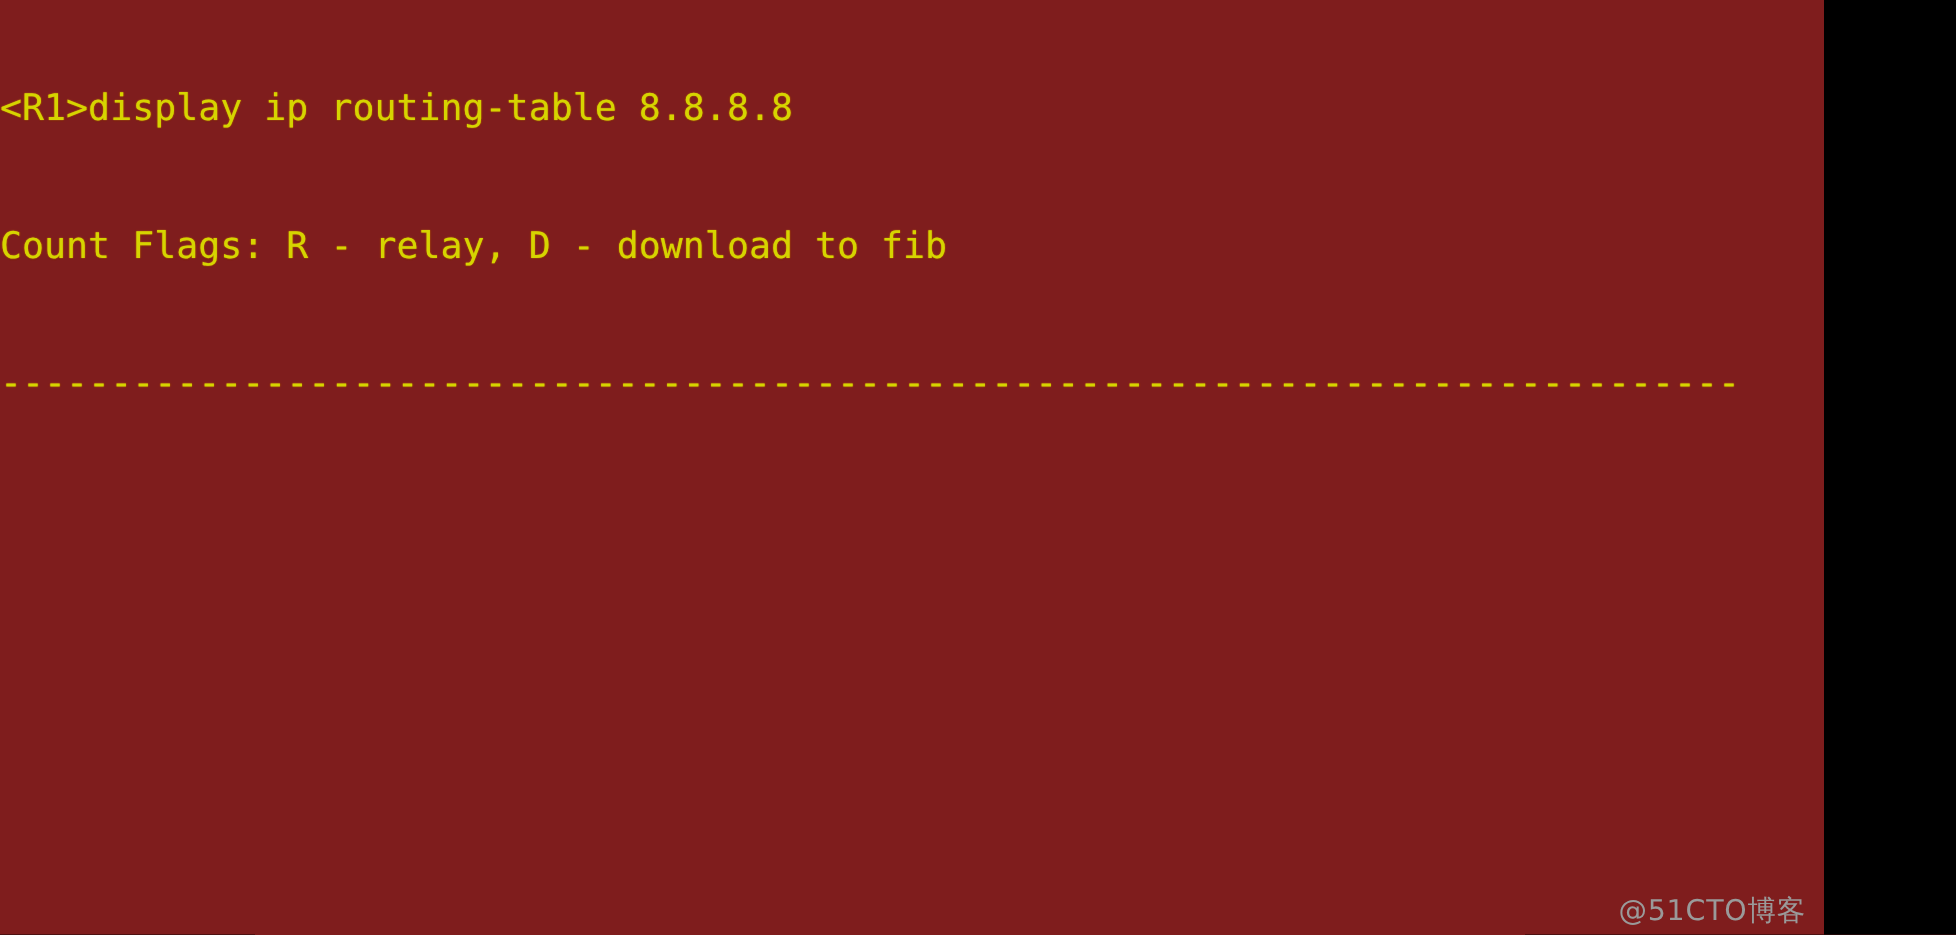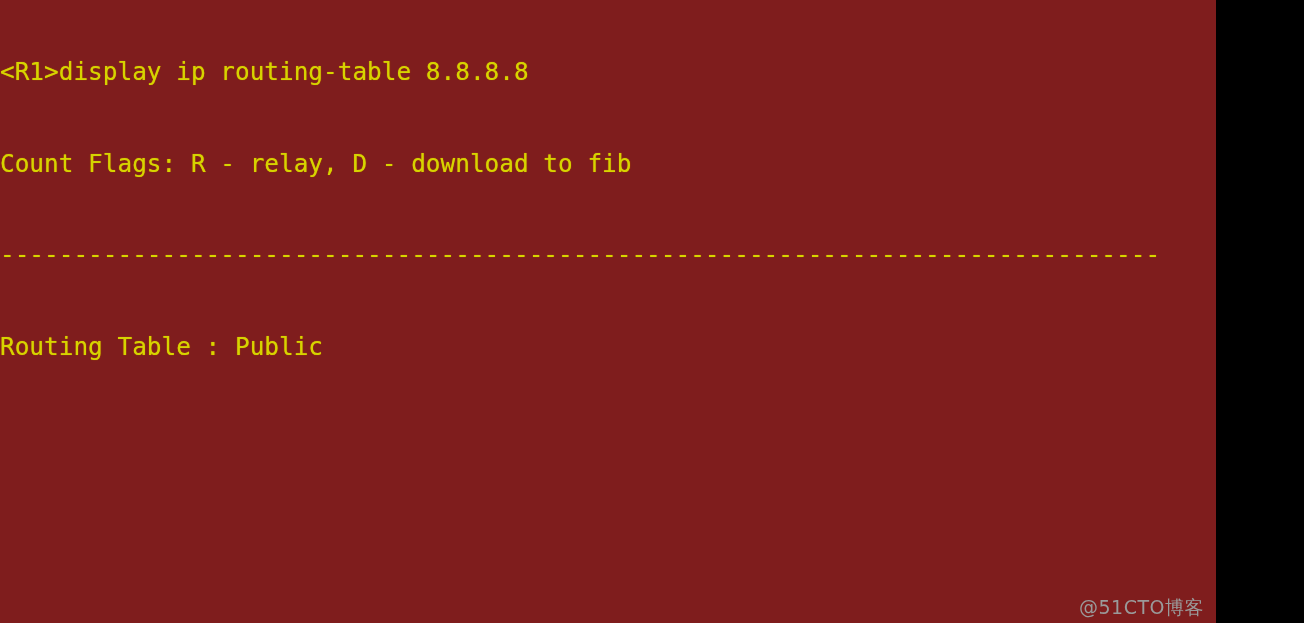--- a/index.html
+++ b/index.html
@@ -66,21 +66,20 @@
 </style>
 </head>
 <body>
 
 <div id="terminal">
 
   <div class="screen">
     <span class="line">&lt;R1&gt;display ip routing-table 8.8.8.8</span>
     <span class="line">Count Flags: R - relay, D - download to fib</span>
     <span class="line">-------------------------------------------------------------------------------</span>
-    <span class="line">Routing Table : Public</span>
     <span class="line blank"></span>
     
     
     
     
     
     
     
     
     

